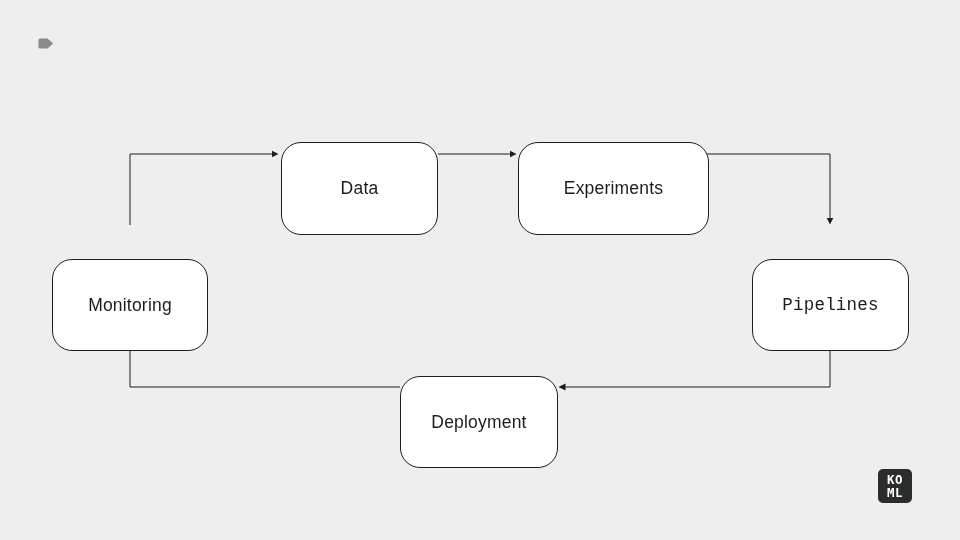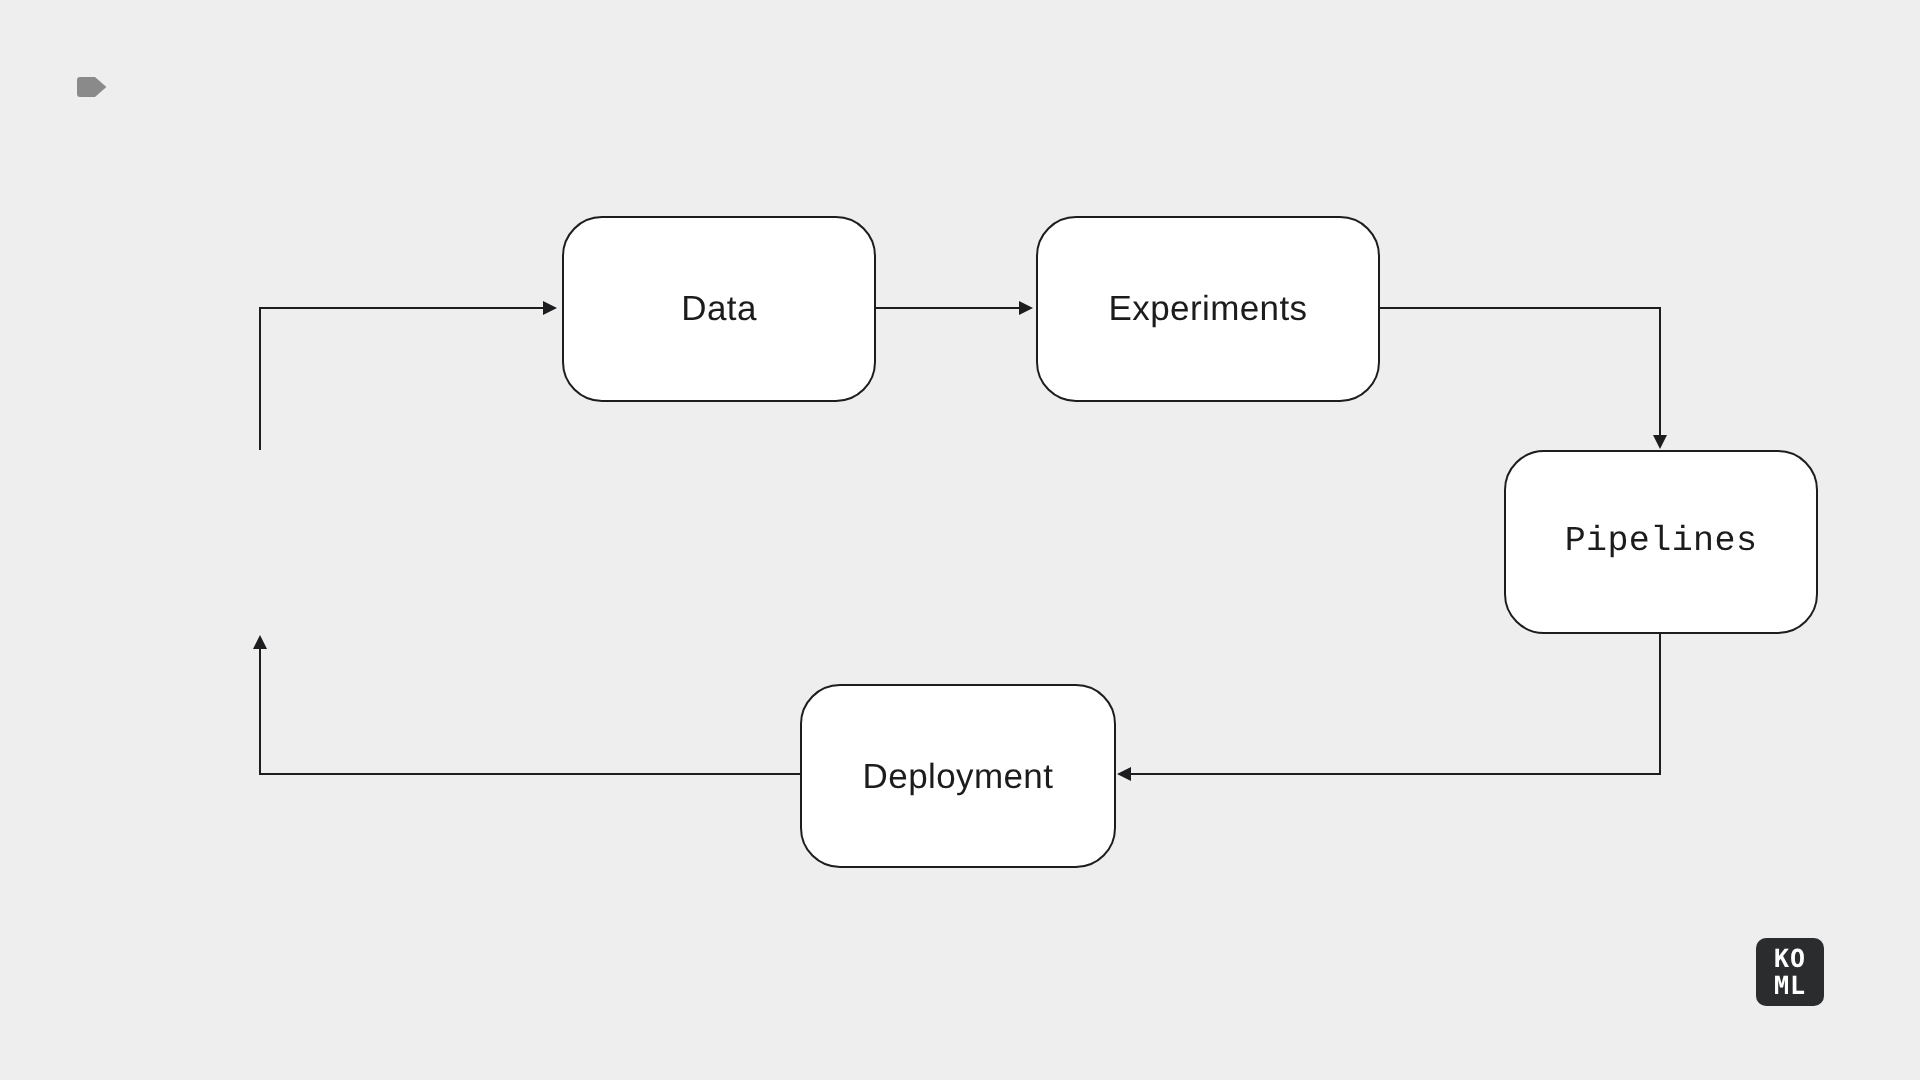--- a/index.html
+++ b/index.html
@@ -19,29 +19,30 @@
   .edge { stroke: #1d1d1f; stroke-width: 1; fill: none; }
   .node {
     position: absolute;
     background: #ffffff;
     border: 1px solid #1d1d1f;
     border-radius: 20px;
     display: flex;
     align-items: center;
     justify-content: center;
     box-sizing: border-box;
+    margin-top: 34px;
   }
   .node-label {
     font-size: 17.5px;
     color: #1c1c1e;
     letter-spacing: 0.2px;
   }
   .node-monitoring { left: 52px;  top: 225px; width: 156px; height: 92px; }
   .node-data       { left: 281px; top: 108px; width: 157px; height: 93px; }
-  .node-experiments{ left: 518px; top: 108px; width: 172px; height: 93px; }
+  .node-experiments{ left: 518px; top: 108px; width: 191px; height: 93px; }
   .node-pipelines  { left: 752px; top: 225px; width: 157px; height: 92px; font-family: Liberation Mono, monospace; }
   .node-deployment { left: 400px; top: 342px; width: 158px; height: 92px; }
   .tag-icon-wrap {
     position: absolute;
     left: 38px; top: 38px;
     width: 16px; height: 11px;
     cursor: pointer;
   }
   .logo-wrap {
     position: absolute;
@@ -79,20 +80,23 @@
   </div>
   <div class="node node-experiments">
     <span class="node-label">Experiments</span>
   </div>
   <div class="node node-pipelines">
     <span class="node-label">Pipelines</span>
   </div>
   <div class="node node-deployment">
     <span class="node-label">Deployment</span>
   </div>
+  <div class="node node-monitoring">
+    <span class="node-label">Monitoring</span>
+  </div>
 
   <svg class="tag-icon-wrap" viewBox="0 0 16 11" xmlns="http://www.w3.org/2000/svg">
     <path d="M2,0.5 H9.5 L15.2,5.5 L9.5,10.5 H2 A1.5,1.5 0 0 1 0.5,9 V2 A1.5,1.5 0 0 1 2,0.5 Z" fill="#8a8a8a"></path>
   </svg>
 
   <svg class="logo-wrap" viewBox="0 0 34 34" xmlns="http://www.w3.org/2000/svg">
     <rect x="0" y="0" width="34" height="34" rx="5" fill="#2a2c2d"></rect>
     <text x="17" y="14.5" text-anchor="middle" class="logo-text">KO</text>
     <text x="17" y="28" text-anchor="middle" class="logo-text">ML</text>
   </svg>

